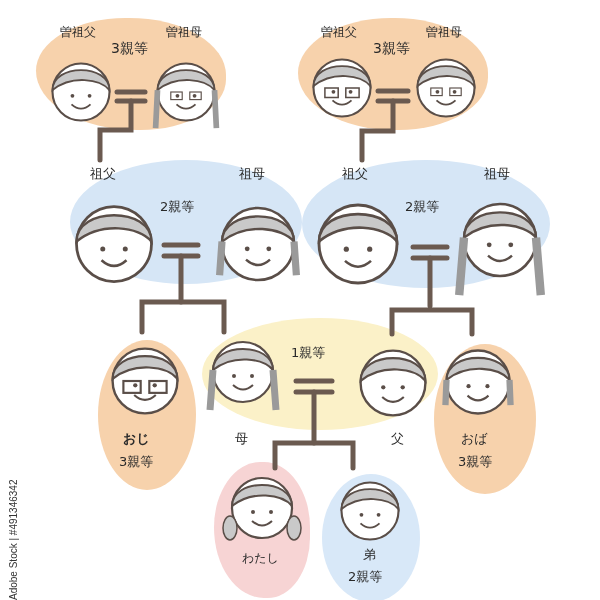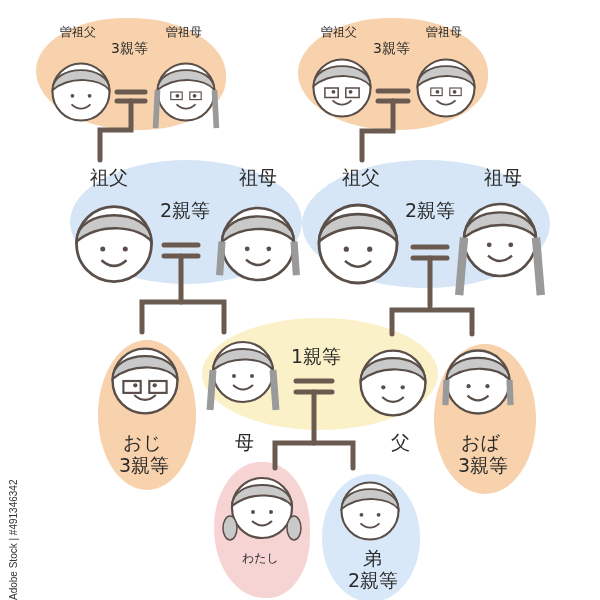--- a/index.html
+++ b/index.html
@@ -2,21 +2,21 @@
 <html><head>
 <meta charset="utf-8">
 <style>
   html,body{margin:0;padding:0;background:#ffffff;}
   body{width:600px;height:600px;position:relative;overflow:hidden;font-family:"DejaVu Sans",sans-serif;}
   .canvas{position:absolute;left:6px;top:0;width:600px;height:599px;}
   .blob{position:absolute;border-radius:50%;}
   .label{position:absolute;color:#2a2a2a;text-align:center;white-space:nowrap;line-height:1.15;}
   .lbl-sm{font-size:12px;}
   .lbl-md{font-size:14px;}
-  .lbl-lg{font-size:19px;}
+  .lbl-lg{font-size:13px;}
   svg{position:absolute;left:0;top:0;}
   .watermark-wrap{position:absolute;left:2px;top:600px;}
 </style>
 </head>
 <body>
 
 <div class="canvas">
 
   <div class="blob" style="left:30px;top:18px;width:190px;height:112px;background:#f7d2ac;border-radius:48% 52% 46% 54%;"></div>
   <div class="blob" style="left:292px;top:18px;width:190px;height:112px;background:#f7d2ac;border-radius:50% 50% 48% 52%;"></div>
@@ -148,21 +148,21 @@
   <div class="label lbl-lg" style="left:154px;top:200px;">2親等</div>
 
   <div class="label lbl-lg" style="left:336px;top:167px;">祖父</div>
   <div class="label lbl-lg" style="left:478px;top:167px;">祖母</div>
   <div class="label lbl-lg" style="left:399px;top:200px;">2親等</div>
 
   <div class="label lbl-lg" style="left:285px;top:346px;">1親等</div>
   <div class="label lbl-lg" style="left:229px;top:432px;">母</div>
   <div class="label lbl-lg" style="left:385px;top:432px;">父</div>
 
-  <div class="label lbl-lg" style="left:117px;top:432px;">おじ</div>
+  <div class="label lbl-lg" style="left:117px;top:432px;font-weight:bold;">おじ</div>
   <div class="label lbl-lg" style="left:113px;top:455px;">3親等</div>
   <div class="label lbl-lg" style="left:455px;top:432px;font-family:Liberation Serif, serif;">おば</div>
   <div class="label lbl-lg" style="left:452px;top:455px;">3親等</div>
 
   <div class="label lbl-sm" style="left:236px;top:552px;font-family:Liberation Serif, serif;">わたし</div>
   <div class="label lbl-lg" style="left:357px;top:548px;">弟</div>
   <div class="label lbl-lg" style="left:342px;top:570px;">2親等</div>
 
   <div class="watermark-wrap">
     <div style="position:absolute;left:0;top:0;transform:rotate(-90deg);transform-origin:left top;font-size:10px;color:#333;white-space:nowrap;font-family:'Liberation Sans',sans-serif;">Adobe Stock | #491346342</div>

